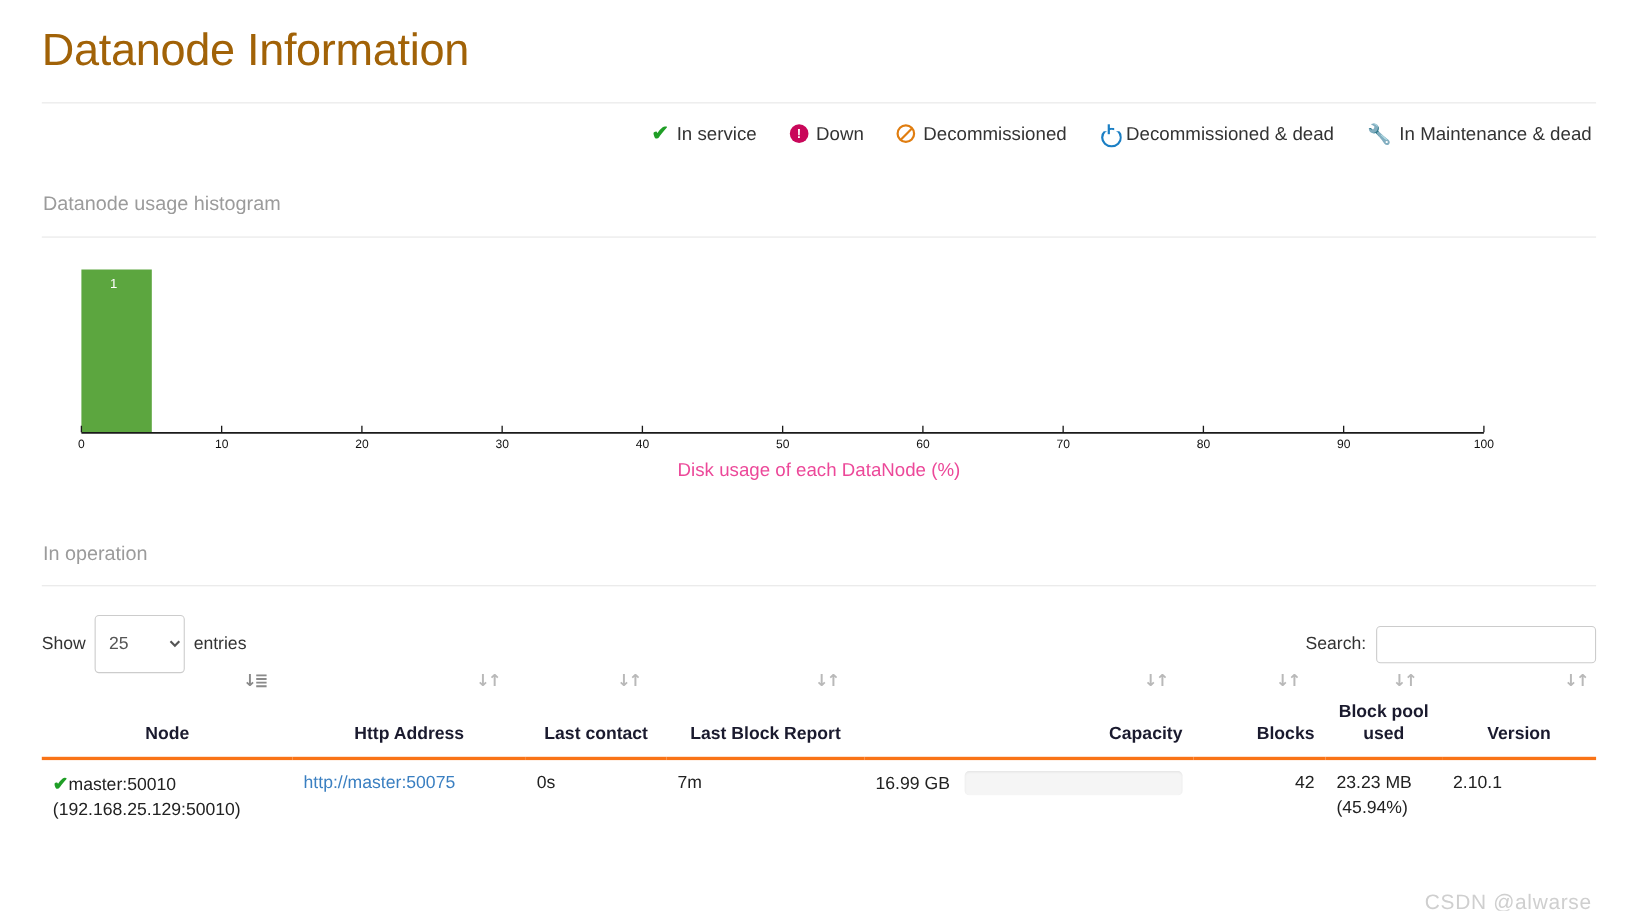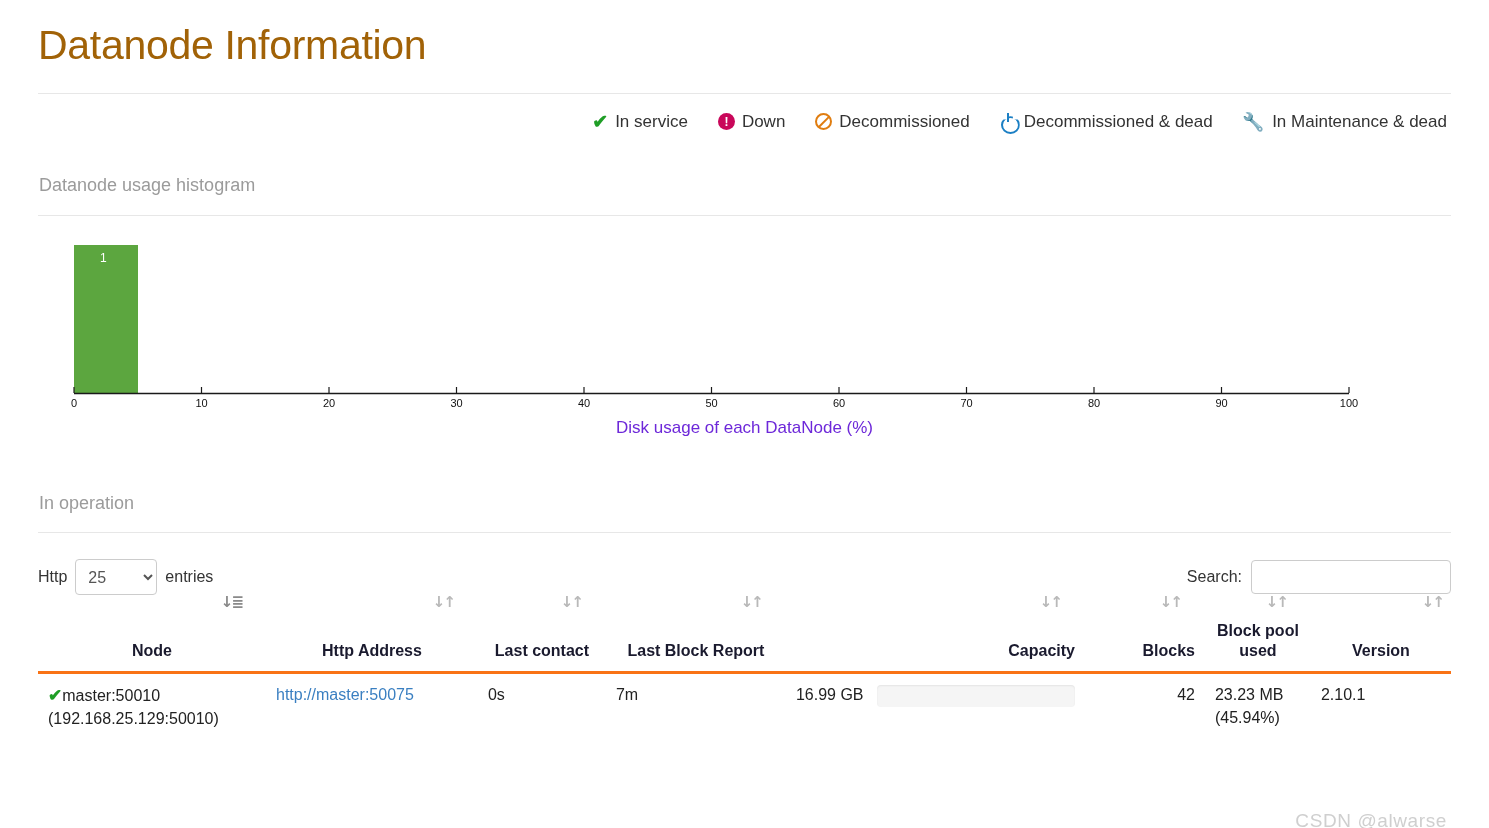--- a/index.html
+++ b/index.html
@@ -128,21 +128,21 @@
     height: 215px;
     margin-top: 18px;
   }
   .hist-svg { display: block; }
   .axis-title {
     position: absolute;
     left: 0; right: 0;
     top: 184px;
     text-align: center;
     font-size: 17px;
-    color: #6d28d9;
+    color: #ec4899;
     font-family: "Liberation Sans", sans-serif;
   }
   .bar-value {
     position: absolute;
     color: #ffffff;
     font-size: 12px;
     font-family: "Liberation Sans", sans-serif;
   }
 
   
@@ -153,21 +153,21 @@
     margin-top: 26px;
     font-size: 16px;
     color: #333;
   }
   .length-ctl { display: flex; align-items: center; gap: 8px; }
   .length-ctl select {
     font-family: "Liberation Sans", sans-serif;
     font-size: 16px;
     color: #555;
     padding: 6px 8px;
-    height: 36px;
+    height: 53px;
     width: 82px;
     border: 1px solid #ccc;
     border-radius: 4px;
     background: #fff;
   }
   .search-ctl { display: flex; align-items: center; gap: 9px; }
   .search-ctl input {
     font-family: "Liberation Sans", sans-serif;
     font-size: 16px;
     height: 34px;
@@ -321,21 +321,21 @@
     </svg>
     <span class="bar-value" style="left:62px; top:17px;">1</span>
     <div class="axis-title">Disk usage of each DataNode (%)</div>
   </div>
 
   <h2 class="section-head">In operation</h2>
   <div class="section-rule"></div>
 
   <div class="table-controls">
     <div class="length-ctl">
-      <span>Http</span>
+      <span>Show</span>
       <select>
         <option selected="">25</option>
       </select>
       <span>entries</span>
     </div>
     <div class="search-ctl">
       <span>Search:</span>
       <input type="text" value="" placeholder="" style="">
     </div>
   </div>

